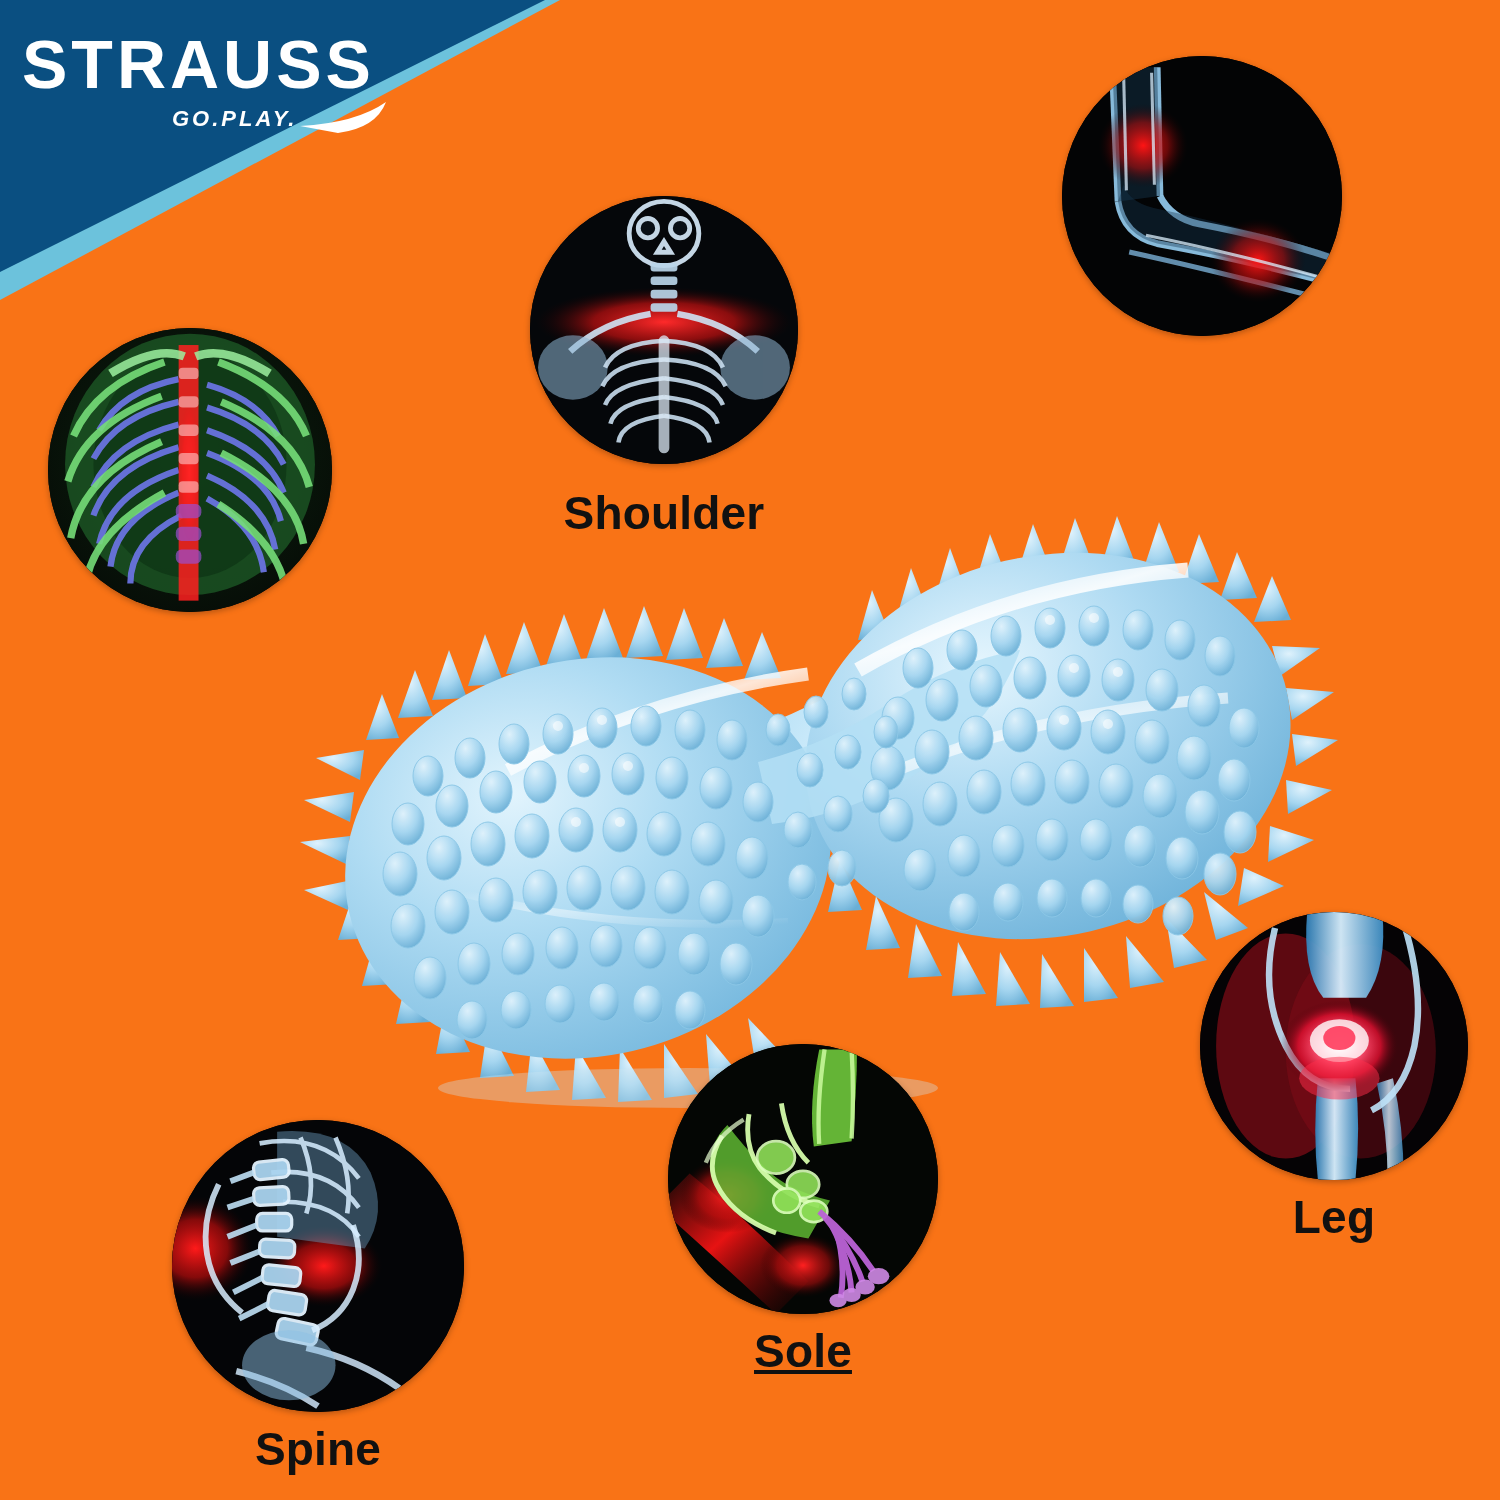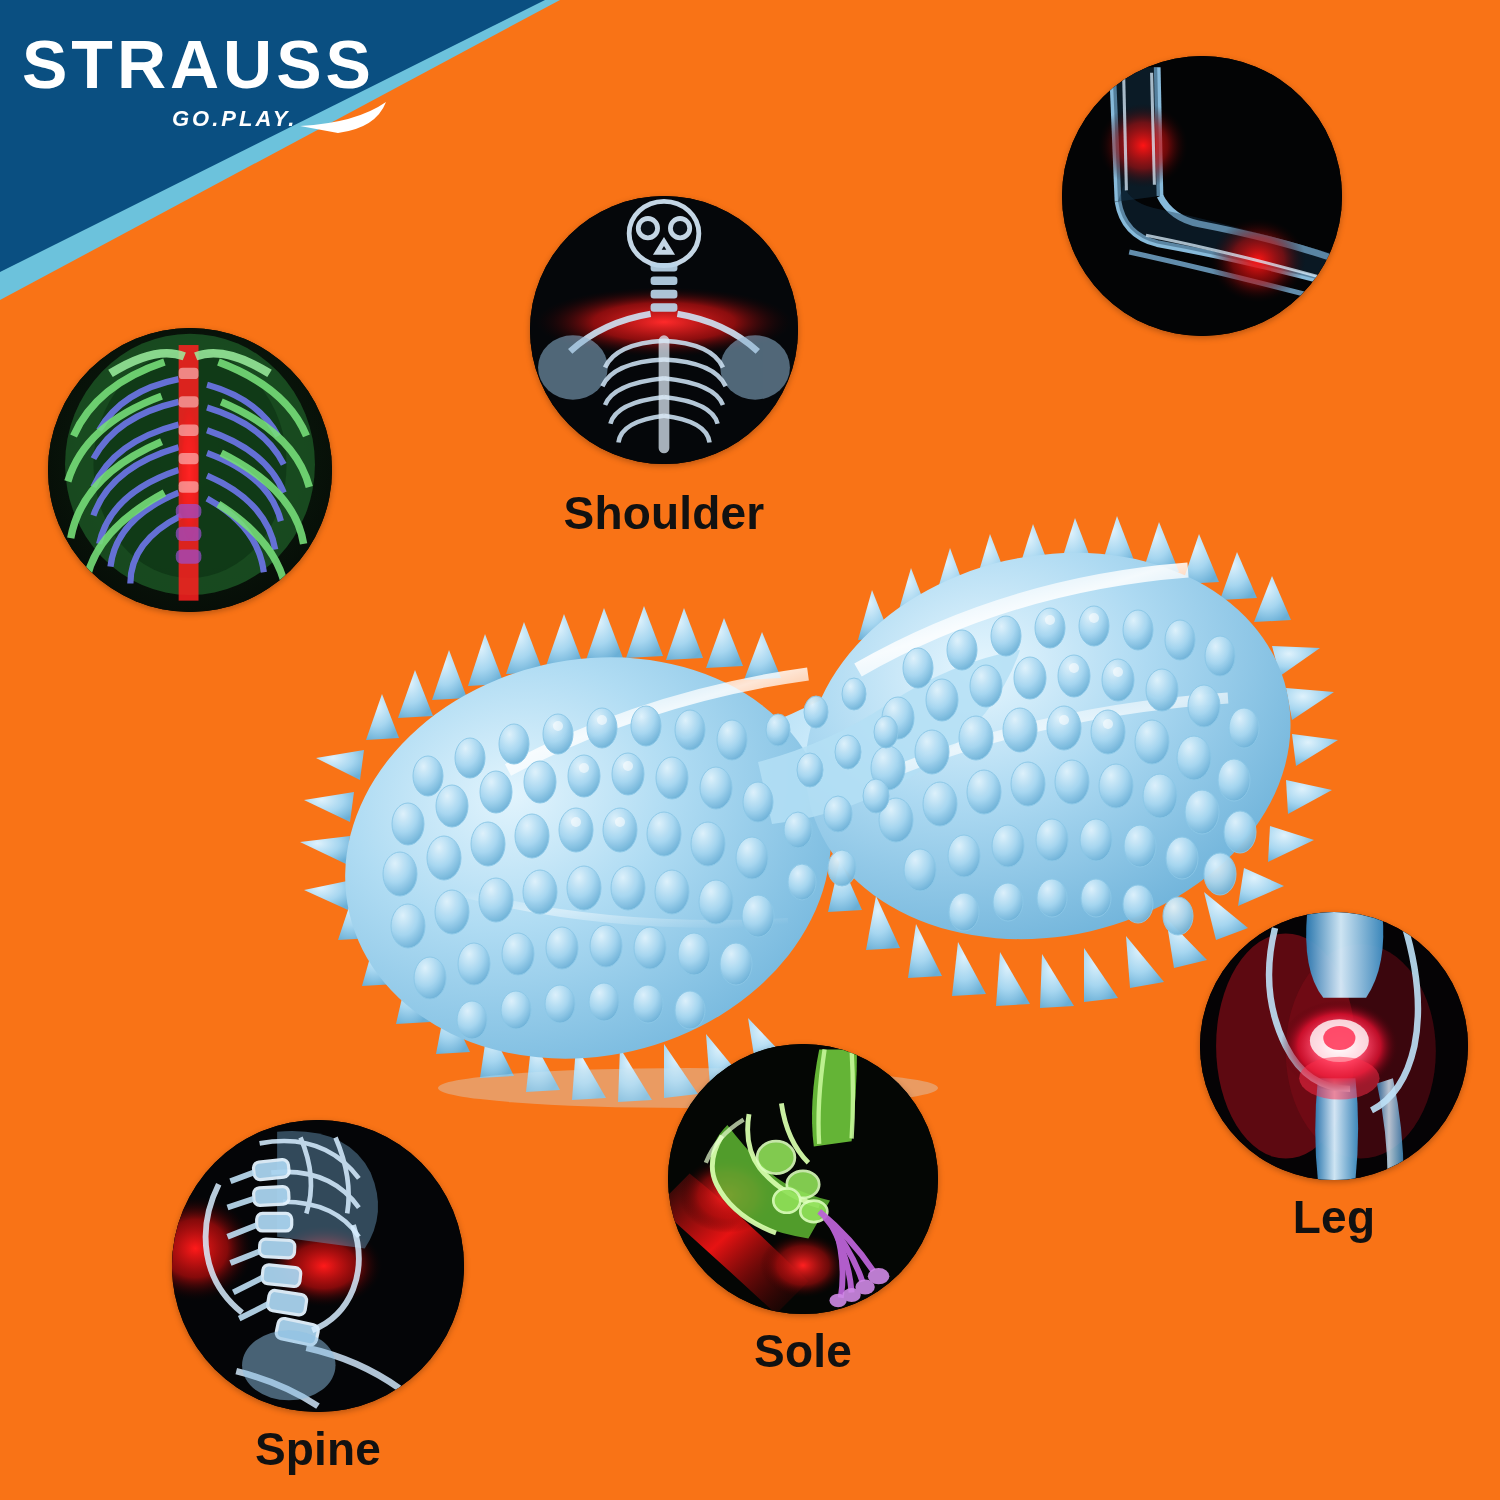--- a/index.html
+++ b/index.html
@@ -611,21 +611,21 @@
         <g fill="#d08ae6" opacity=".9">
           <ellipse cx="78" cy="86" rx="4" ry="3"></ellipse>
             <ellipse cx="73" cy="90" rx="3.6" ry="2.8"></ellipse>
           <ellipse cx="68" cy="93" rx="3.4" ry="2.6"></ellipse>
             <ellipse cx="63" cy="95" rx="3.2" ry="2.5"></ellipse>
         </g>
 
         <path d="M14 44 q4 -10 14 -16" stroke="#e8ffd0" stroke-width="1.6" fill="none" opacity=".7"></path>
       </svg>
     </div>
-    <div class="callout-label" style="font-size: 46px;">Sole</div>
+    <div class="callout-label" style="font-size: 46px; text-decoration: underline;">Sole</div>
   </div>
 
   <div class="callout" id="co-neck" style="left: 172px; top: 1120px; width: 292px;">
     <div class="bubble" style="width: 292px; height: 292px;">
       <svg viewBox="0 0 100 100" preserveAspectRatio="xMidYMid slice" aria-hidden="true">
         <defs>
           <radialGradient id="nk-pain" cx="50%" cy="50%" r="50%">
             <stop offset="0%" stop-color="#ff1a1a"></stop>
               <stop offset="55%" stop-color="#bb0c0c" stop-opacity=".7"></stop>
             <stop offset="100%" stop-color="#1a0000" stop-opacity="0"></stop>

